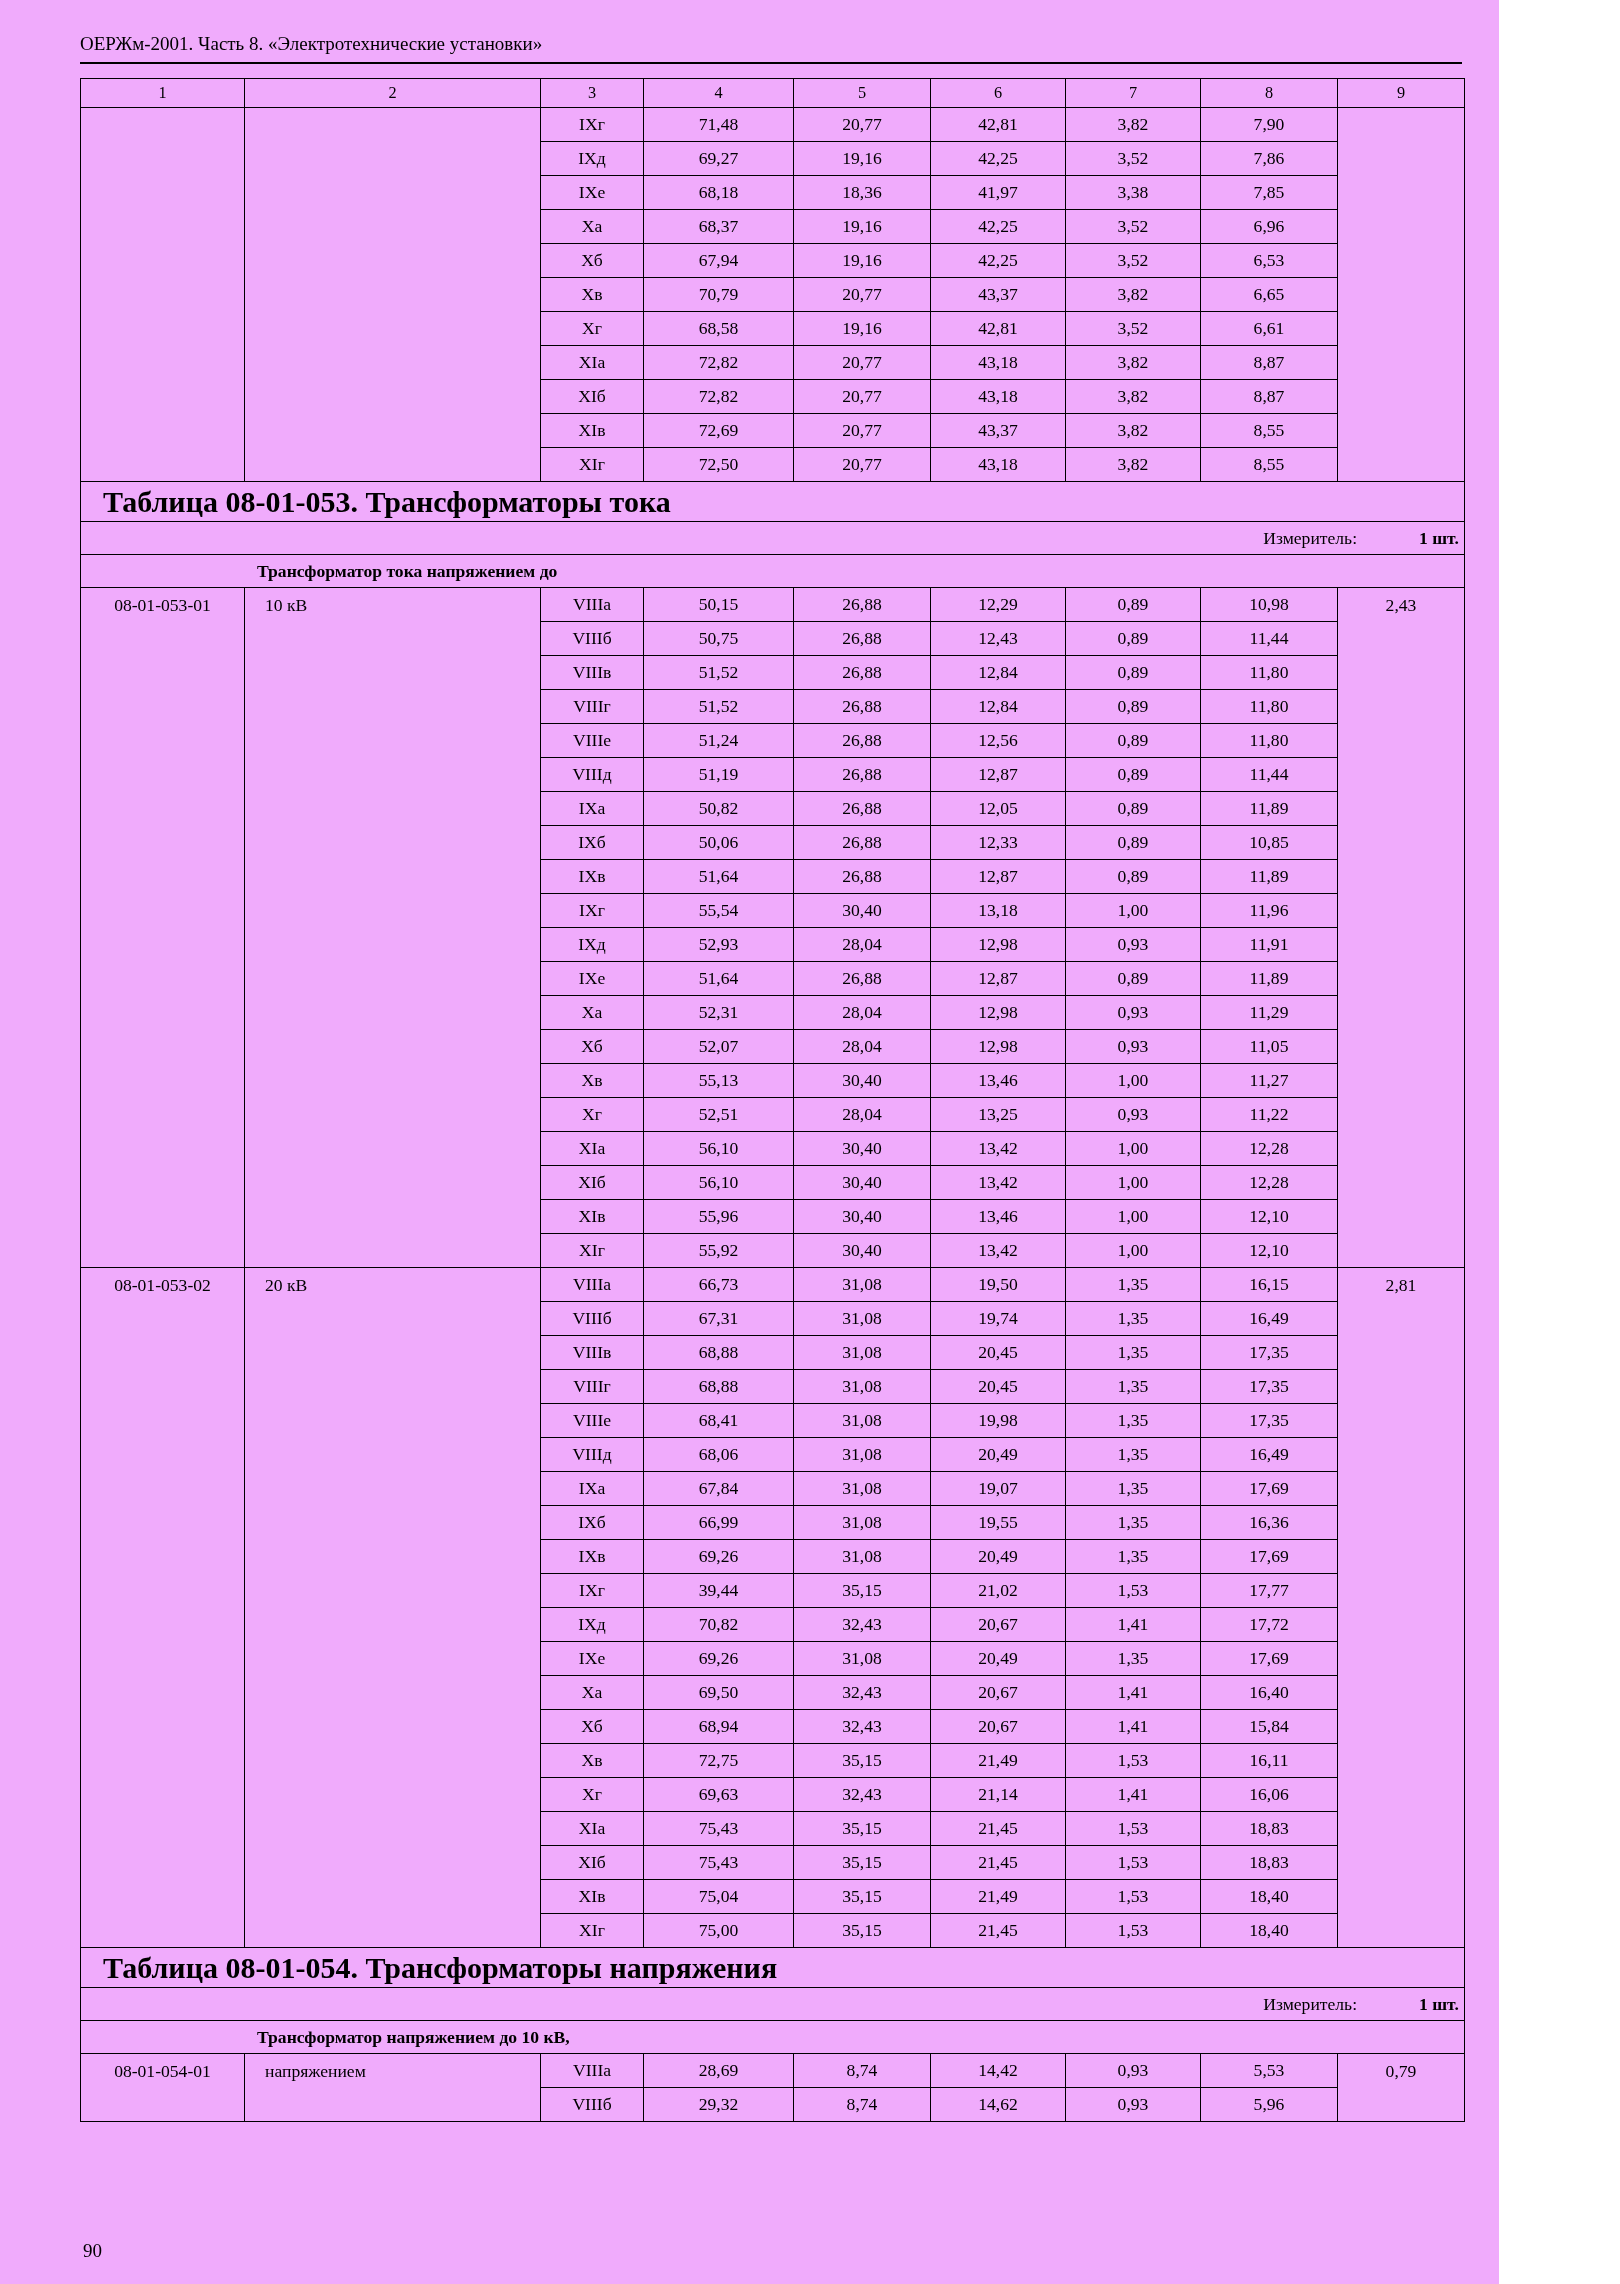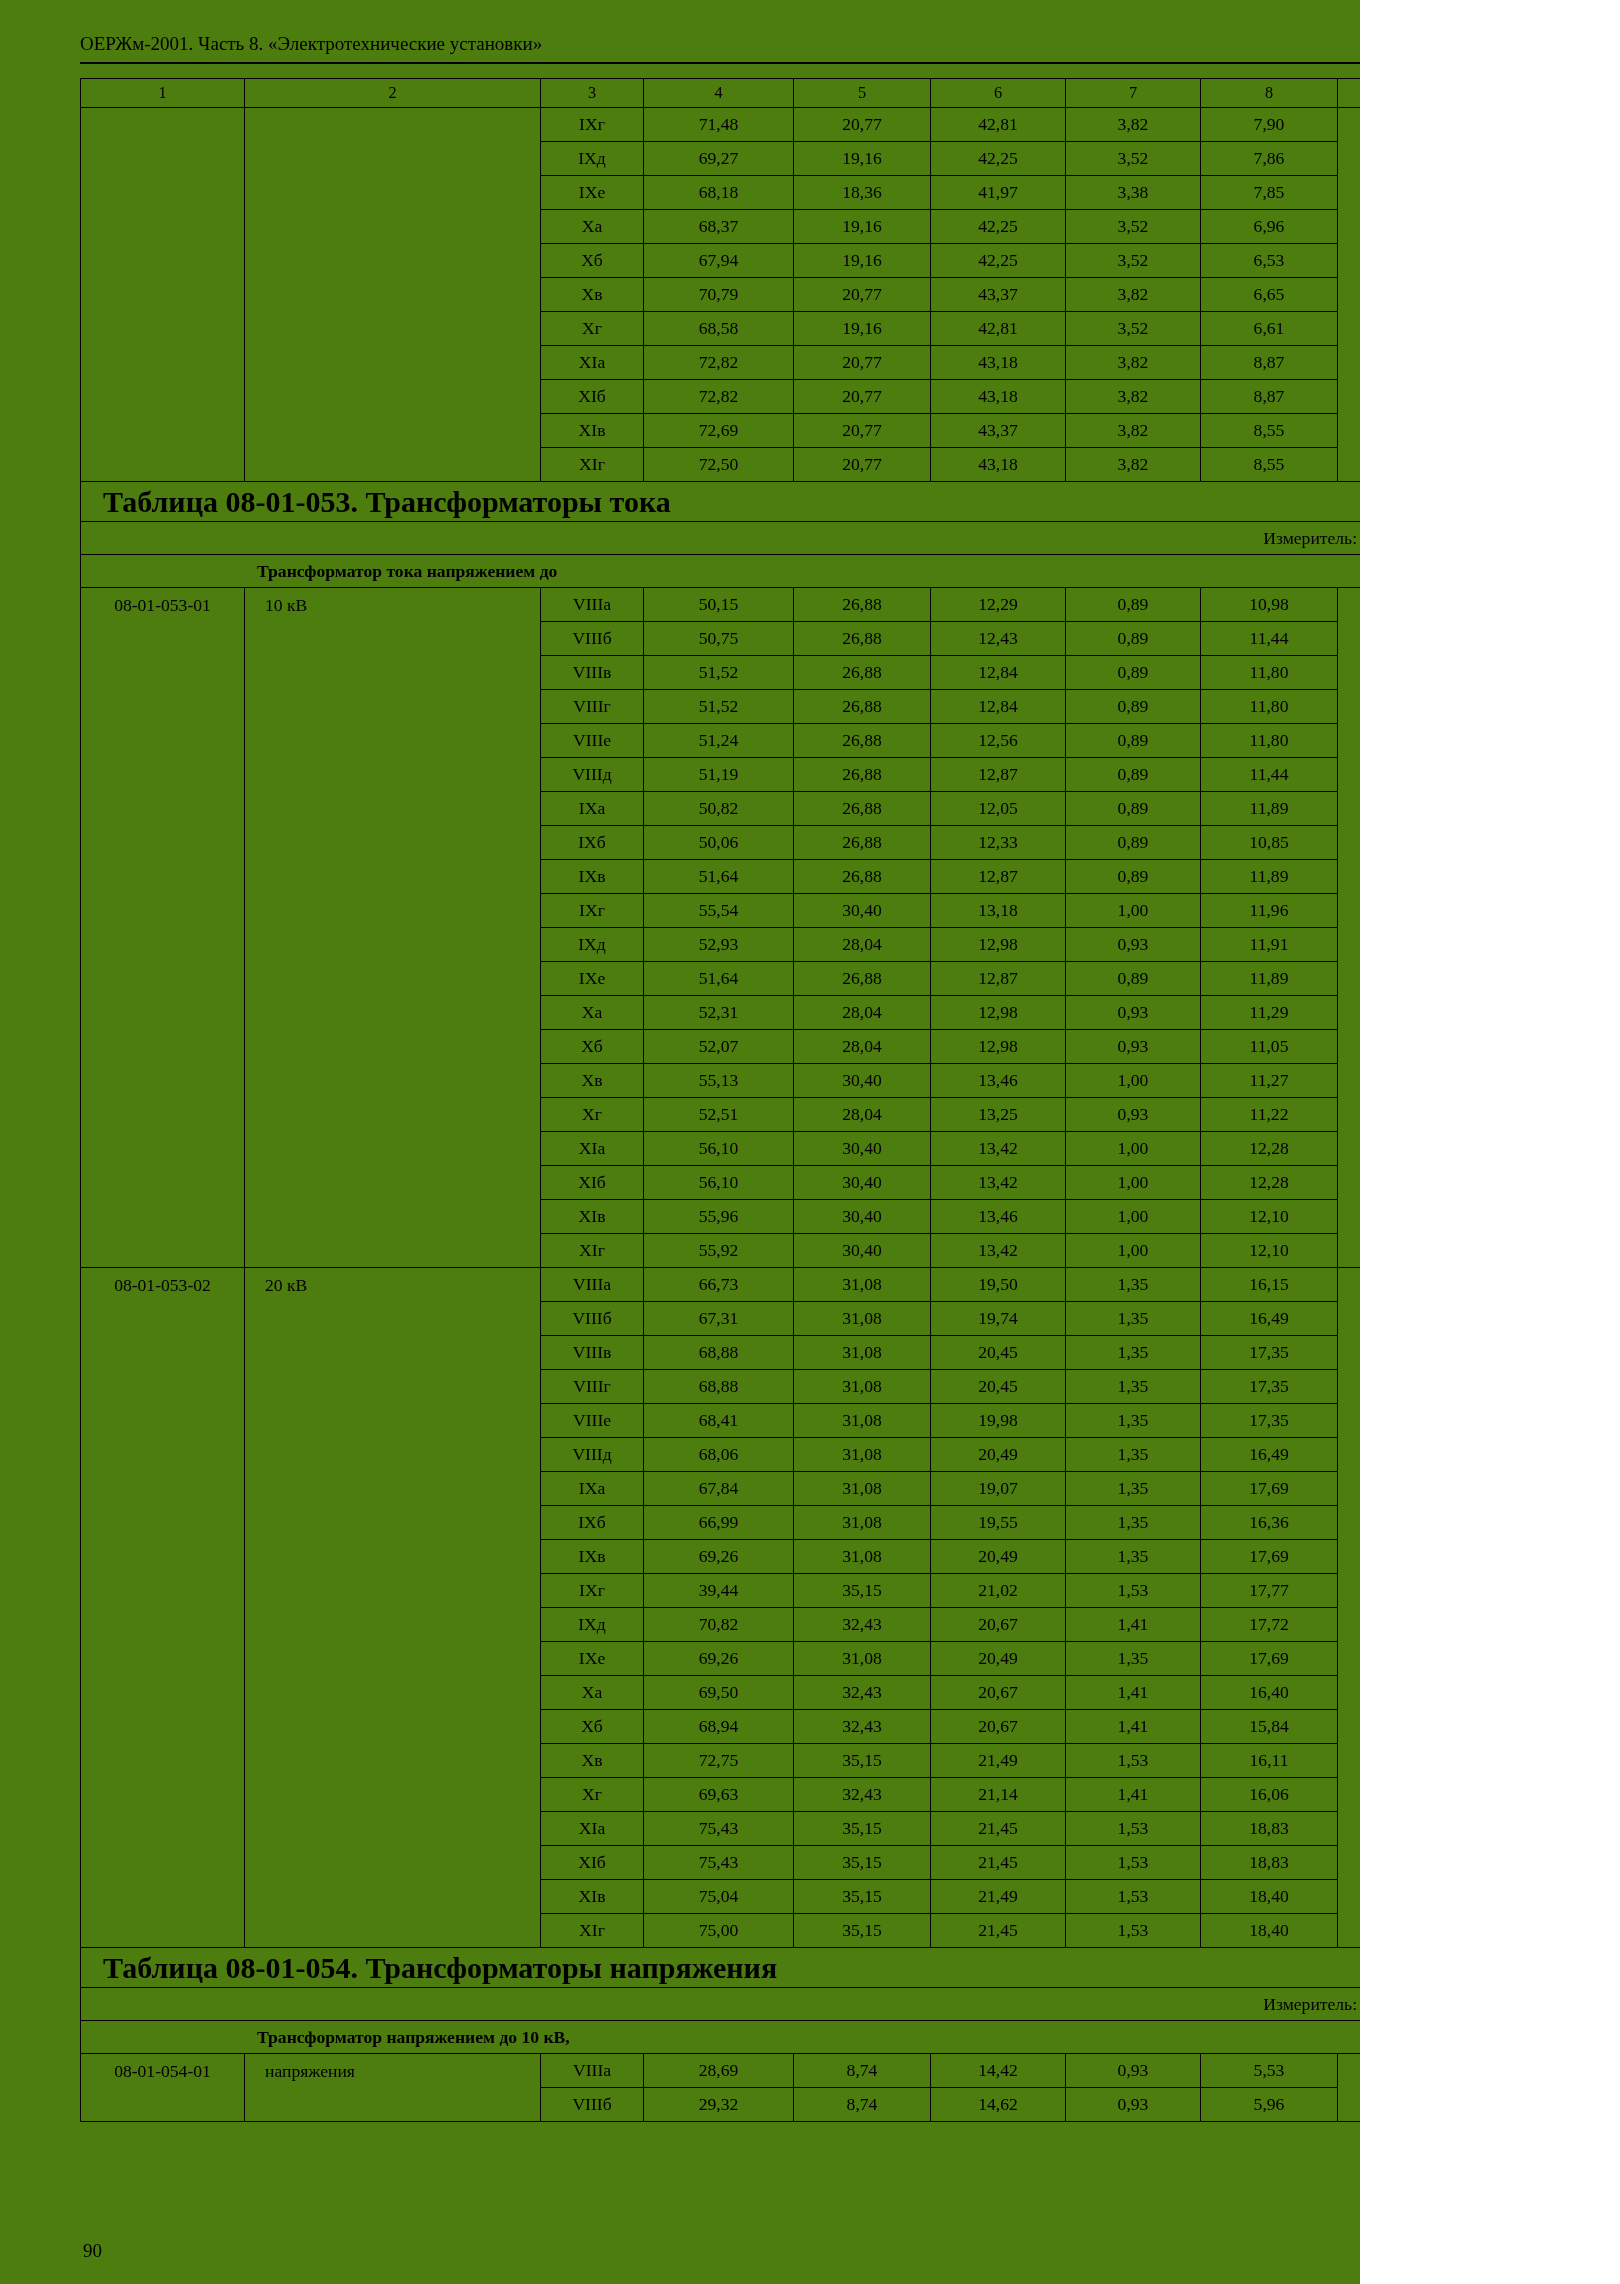--- a/index.html
+++ b/index.html
@@ -1,21 +1,21 @@
 <!DOCTYPE html>
 <html style="font-size:10.4px"><head>
 <meta charset="utf-8">
 <style>
   * { box-sizing: border-box; }
   html, body { margin: 0; padding: 0; background: #ffffff; }
   .page {
-    width: 1360px;
+    width: 1499px;
     height: 2284px;
     position: relative;
-    background: #4d7c0f;
+    background: #f0abfc;
     color: #000000;
     font-family: "Liberation Serif", serif;
     overflow: hidden;
   }
   .doc-header {
     position: absolute;
     left: 80px;
     top: 33px;
     width: 1382px;
     font-size: 19px;
@@ -518,21 +518,21 @@
           <td class="title-cell" colspan="9">Таблица 08-01-054. Трансформаторы напряжения</td>
         </tr>
         <tr>
           <td class="measure-cell" colspan="9"><span class="measure-label">Измеритель:</span><span class="measure-value">1 шт.</span></td>
         </tr>
         <tr>
           <td class="group-header-cell" colspan="9">Трансформатор напряжением до 10 кВ,</td>
         </tr>
         <tr>
           <td class="code-cell" rowspan="2">08-01-054-01</td>
-          <td class="desc-cell" rowspan="2">напряжения</td>
+          <td class="desc-cell" rowspan="2">напряжением</td>
           <td class="label-cell">VIIIа</td>
           <td class="value-cell">28,69</td>
           <td class="value-cell">8,74</td>
           <td class="value-cell">14,42</td>
           <td class="value-cell">0,93</td>
           <td class="value-cell">5,53</td>
           <td class="col9-cell" rowspan="2">0,79</td>
         </tr>
         <tr>
           <td class="label-cell">VIIIб</td>

